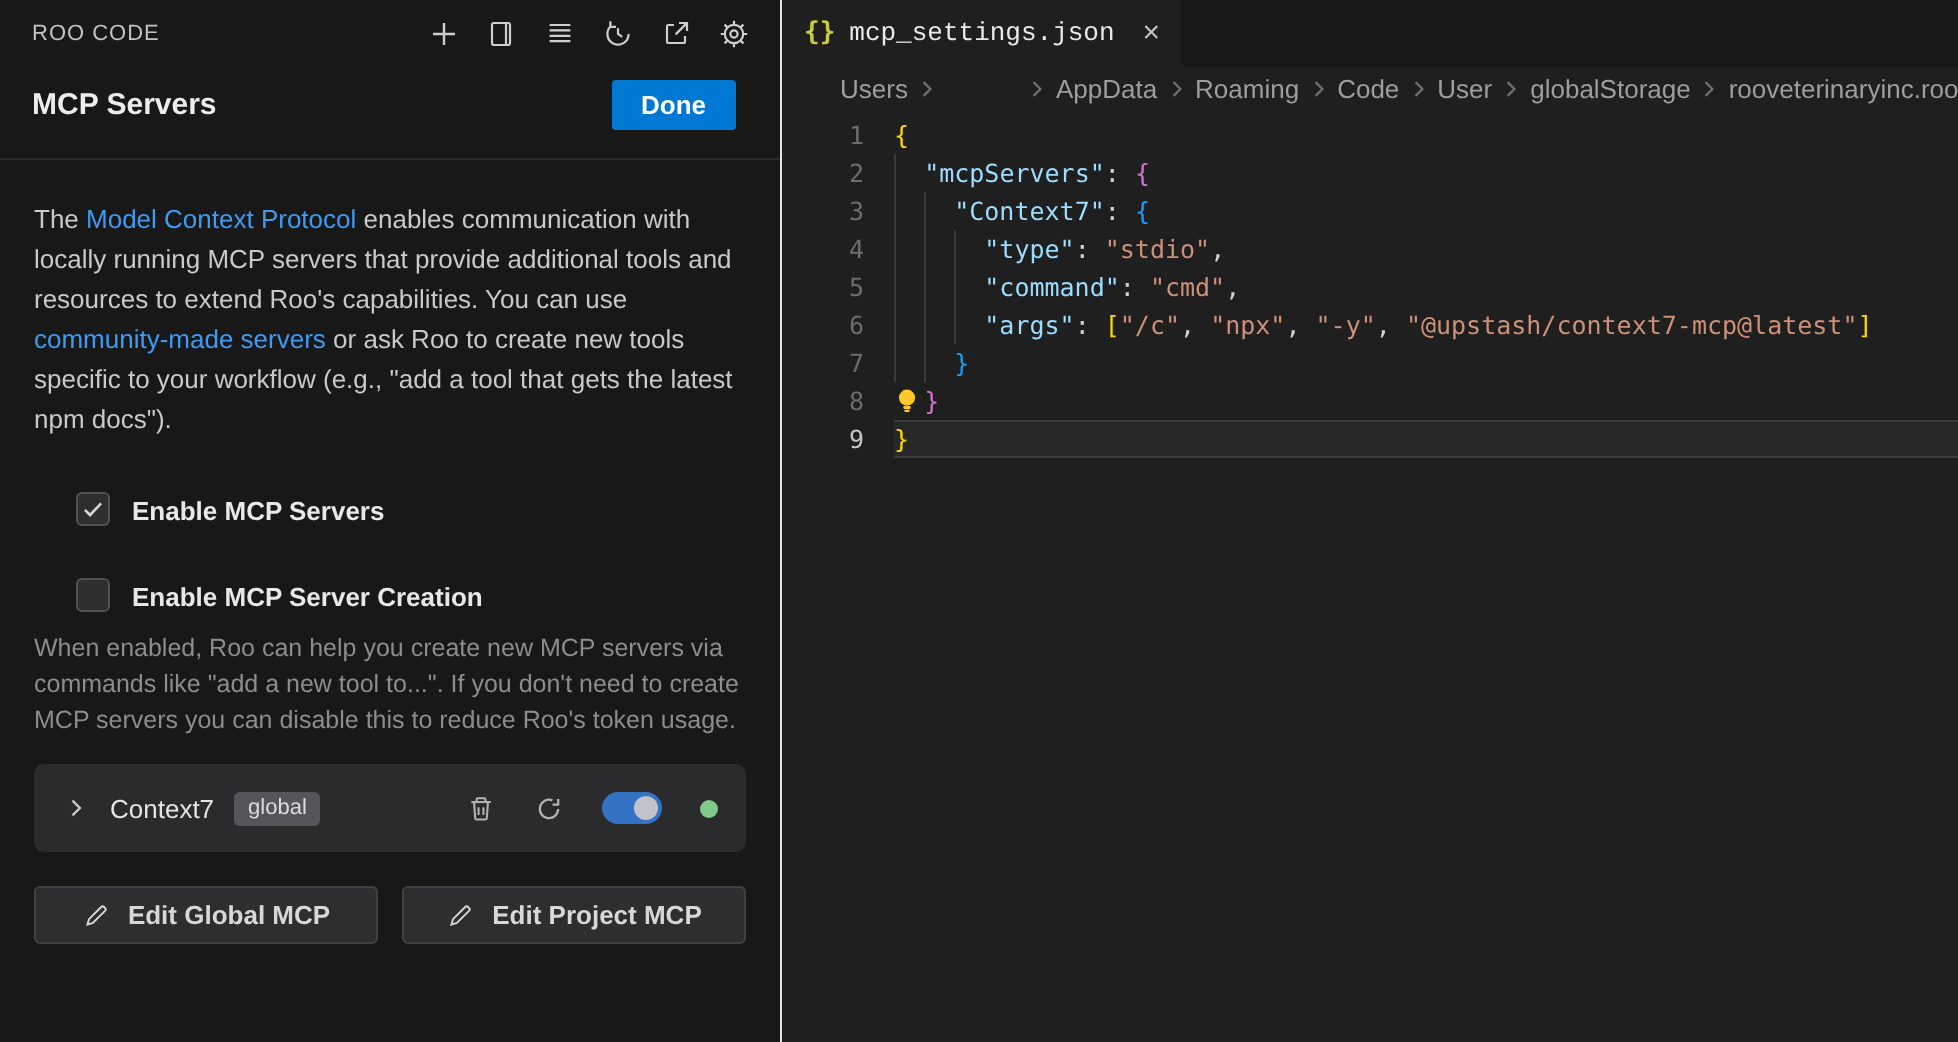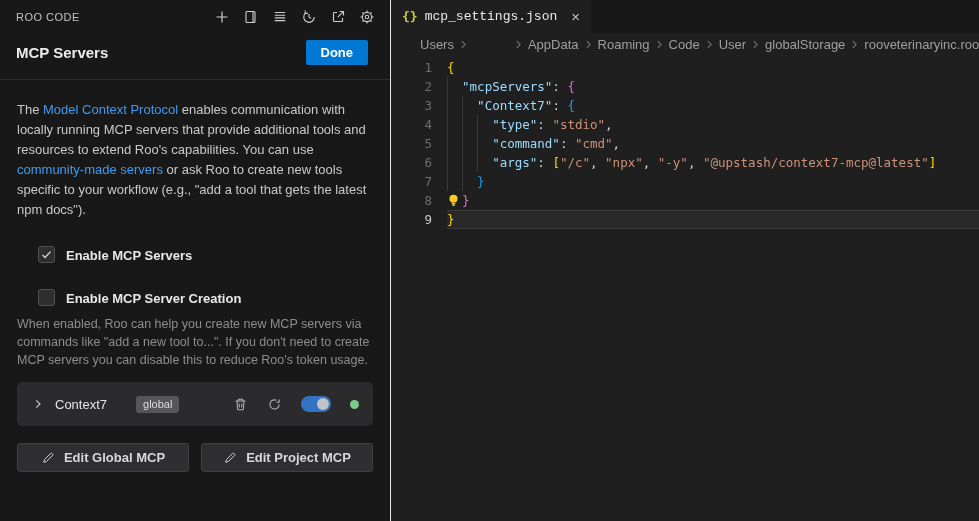--- a/index.html
+++ b/index.html
@@ -55,21 +55,21 @@
   .desc { margin:9px 0 0; font-size:12.5px; line-height:18px; color:#8d8d8d; }
 
   .server-card {
     margin-top:13px; height:44px; background:#2b2b2d; border-radius:5px;
     display:flex; align-items:center; padding:0 14px; gap:10px; cursor:pointer;
   }
   .chev { color:#c8c8c8; display:flex; }
   .server-name { font-size:13px; color:#e4e4e4; }
   .badge {
     font-size:11px; background:#56565a; color:#dddddd;
-    border-radius:3px; padding:2px 7px; line-height:13px;margin-left:19px;
+    border-radius:3px; padding:2px 7px; line-height:13px;
   }
   .card-right { margin-left:auto; display:flex; align-items:center; gap:19px; }
   .card-icon { color:#b4b4b4; cursor:pointer; display:flex; }
   .toggle {
     width:30px; height:16px; border-radius:9px; background:#3473c4;
     position:relative; cursor:pointer; flex:none;
   }
   .toggle .knob {
     position:absolute; right:2px; top:2px; width:12px; height:12px;
     border-radius:50%; background:#c0c4c8;

